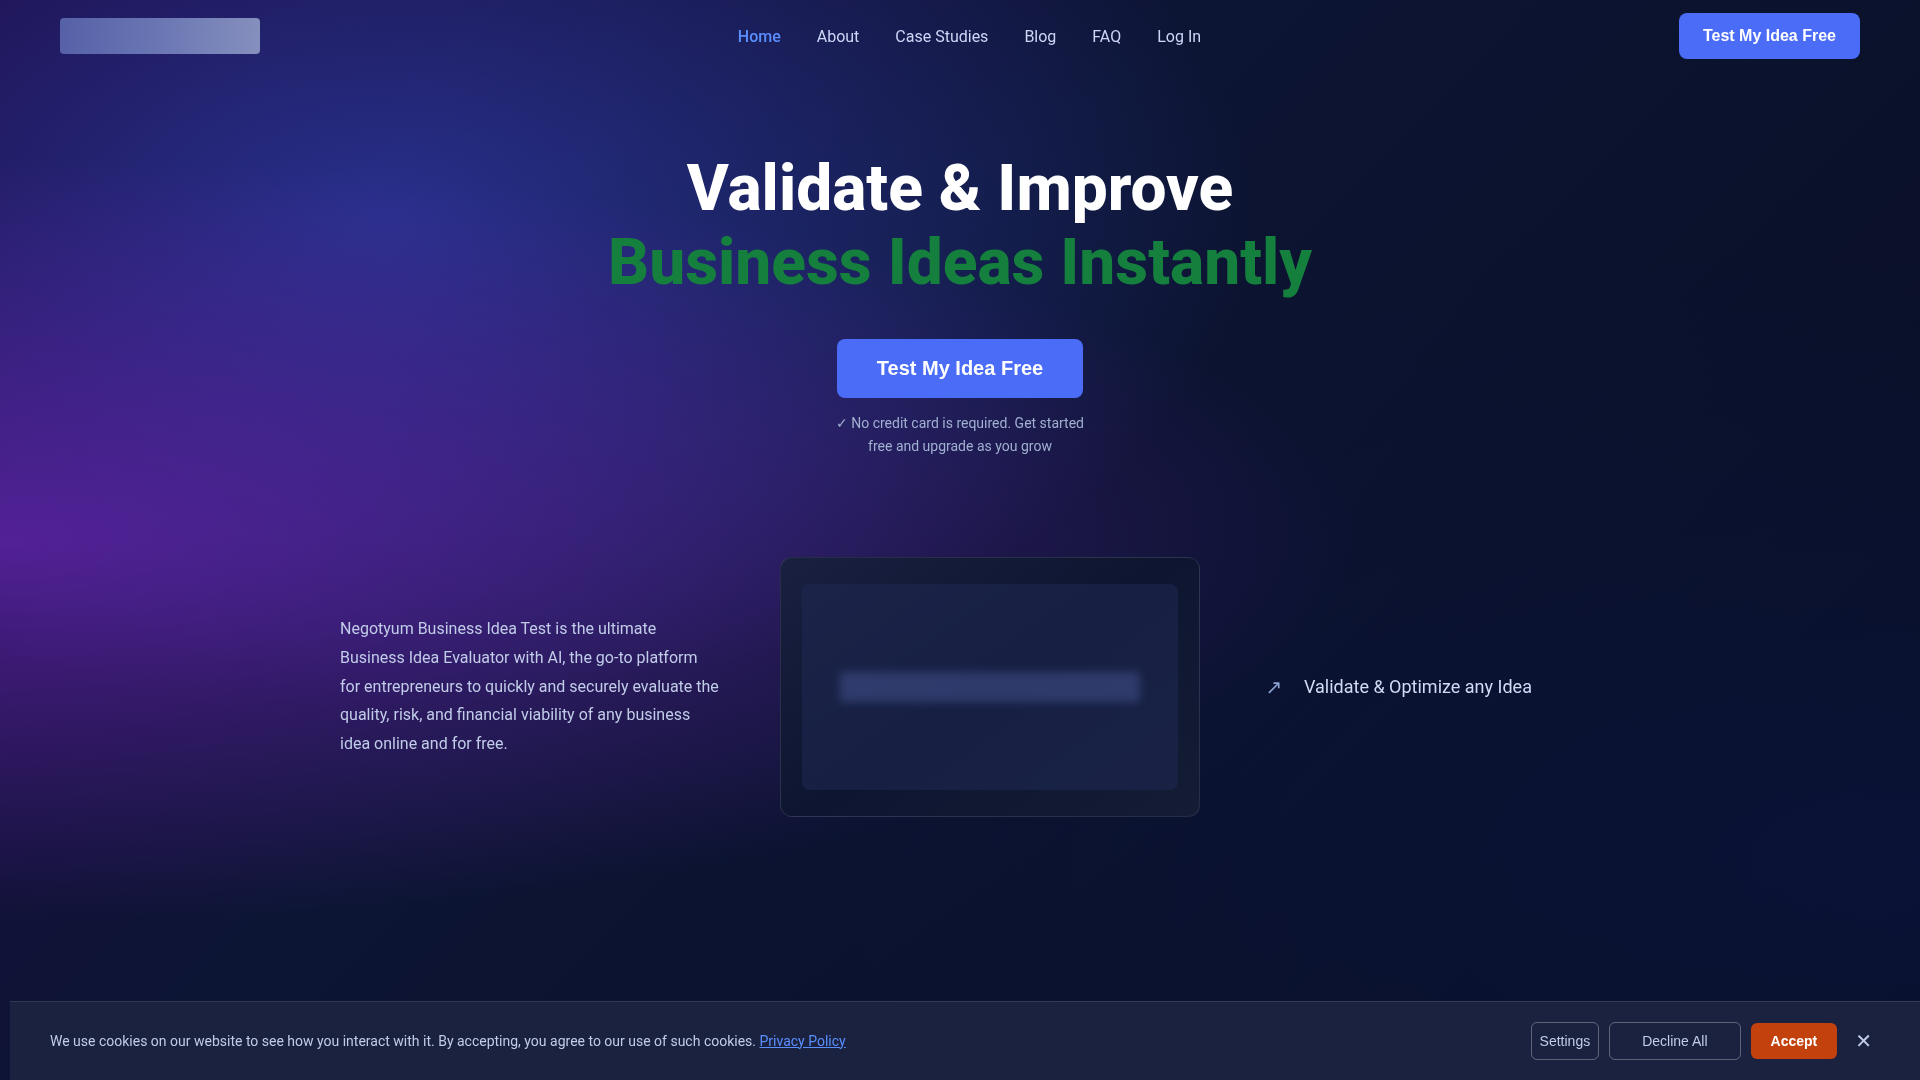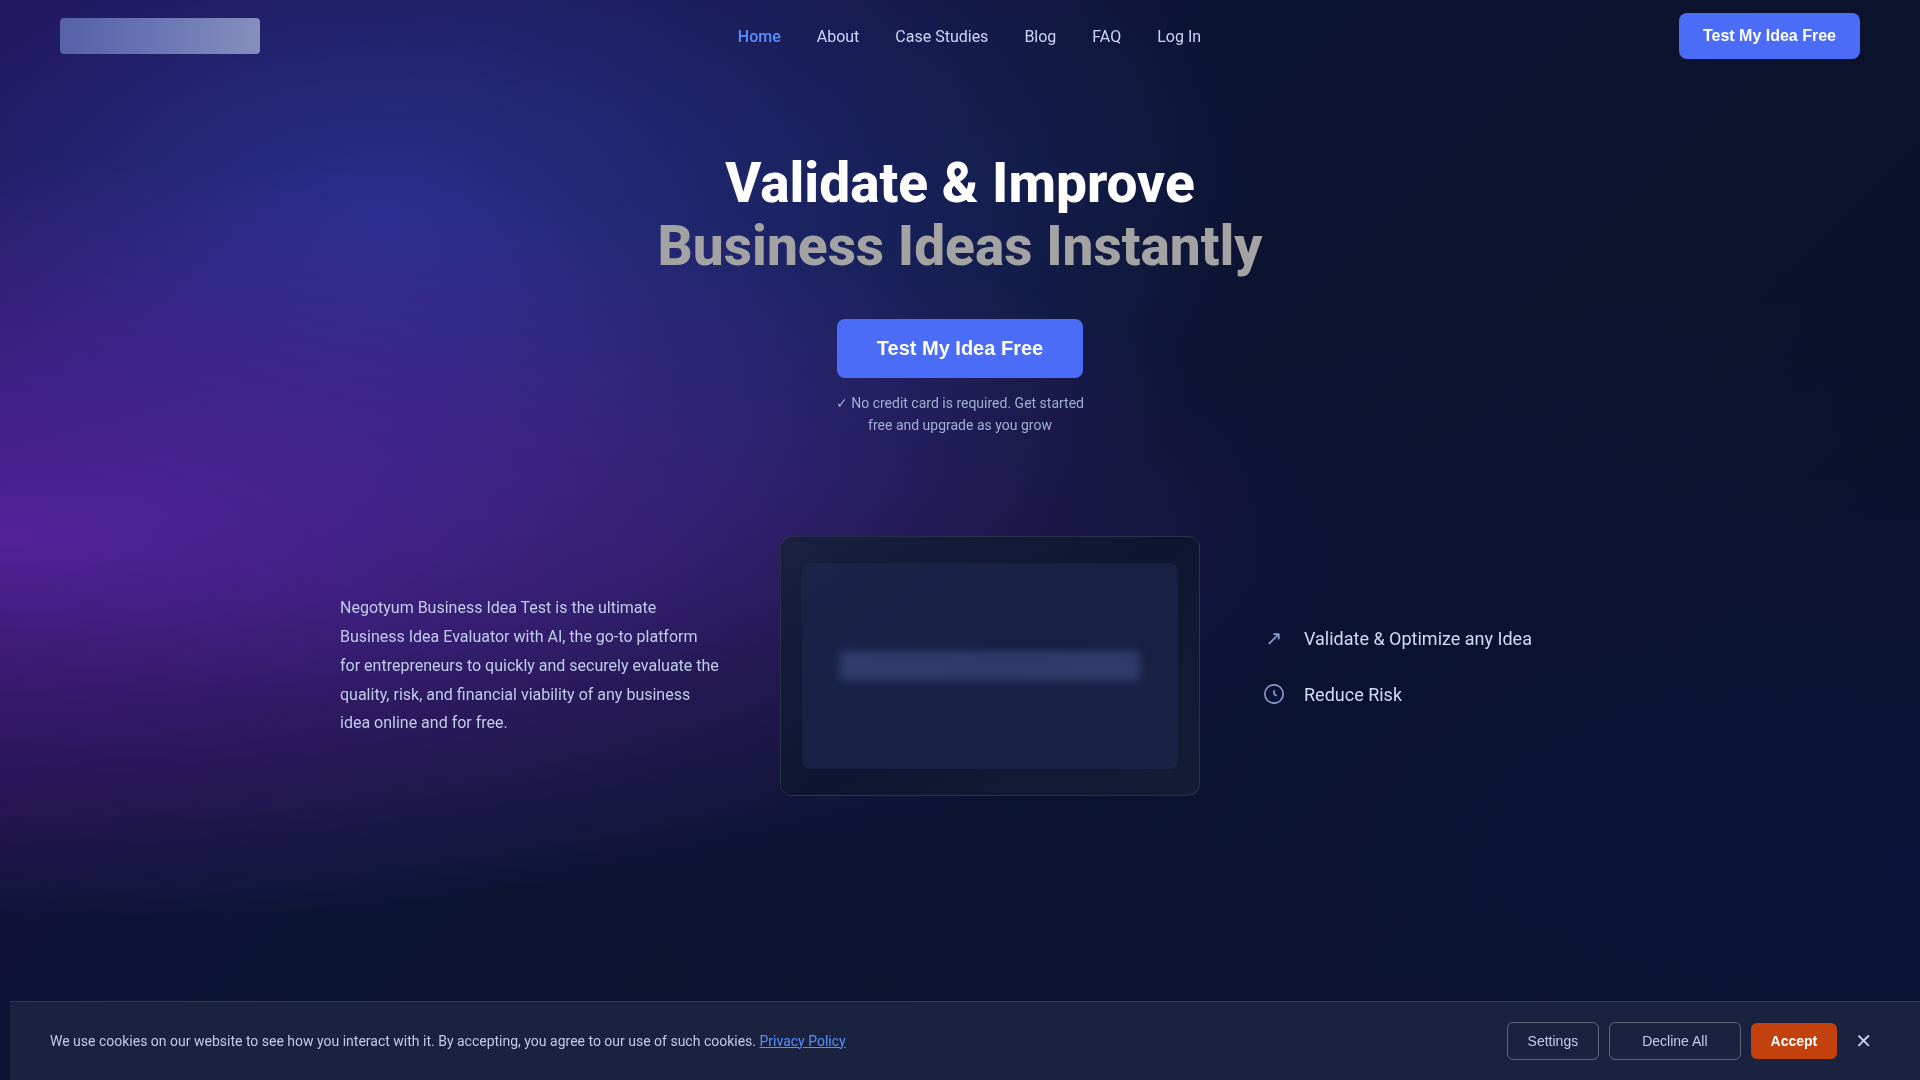--- a/index.html
+++ b/index.html
@@ -80,35 +80,35 @@
 
     
     .hero {
       position: relative;
       z-index: 5;
       text-align: center;
       padding: 80px 20px 40px;
     }
 
     .hero h1 {
-      font-size: 55px;
+      font-size: 64px;
       font-weight: 800;
       line-height: 1.15;
       color: #fff;
       max-width: 1000px;
       margin: 0 auto 40px;
     }
 
     .hero h1 .line1 {
       display: block;
     }
 
     .hero h1 .line2 {
       display: block;
-      color: #a3a3a3;
+      color: #15803d;
     }
 
     .btn-cta-hero {
       background: #4a6cf7;
       color: #fff;
       border: none;
       padding: 18px 40px;
       border-radius: 8px;
       font-size: 20px;
       font-weight: 600;
@@ -232,21 +232,21 @@
       display: flex;
       align-items: center;
       gap: 10px;
       flex-shrink: 0;
     }
 
     .btn-settings {
       background: transparent;
       border: 1px solid rgba(255,255,255,0.3);
       color: #c0cce8;
-      padding: 10px 20px;
+      padding: 10px 8px;
       border-radius: 6px;
       font-size: 14px;
       cursor: pointer;
     }
 
     .btn-decline {
       background: transparent;
       border: 1px solid rgba(255,255,255,0.3);
       color: #c0cce8;
       padding: 10px 32px;
@@ -314,30 +314,20 @@
   <div class="video-placeholder">
     <div class="video-inner">
       <div class="video-blur-content"></div>
     </div>
   </div>
 
   <div class="features-list">
     <div class="feature-item">
       <span class="feature-icon">↗</span>
       <span>Validate &amp; Optimize any Idea</span>
-    </div>
-    <div class="feature-item">
-      <span class="feature-icon">
-        <svg width="22" height="22" viewBox="0 0 24 24" fill="none" stroke="currentColor" stroke-width="1.8">
-          <circle cx="12" cy="12" r="10"></circle>
-          <line x1="12" y1="8" x2="12" y2="12"></line>
-          <line x1="12" y1="12" x2="15" y2="14"></line>
-        </svg>
-      </span>
-      <span>Reduce Risk</span>
     </div>
   </div>
 </div>
 
 <div class="cookie-banner">
   <p class="cookie-text">
     <span>We use cookies on our website to see how you interact with it. By accepting, you agree to our use of such cookies.</span>
     <a href="#">Privacy Policy</a>
   </p>
   <div class="cookie-buttons">

